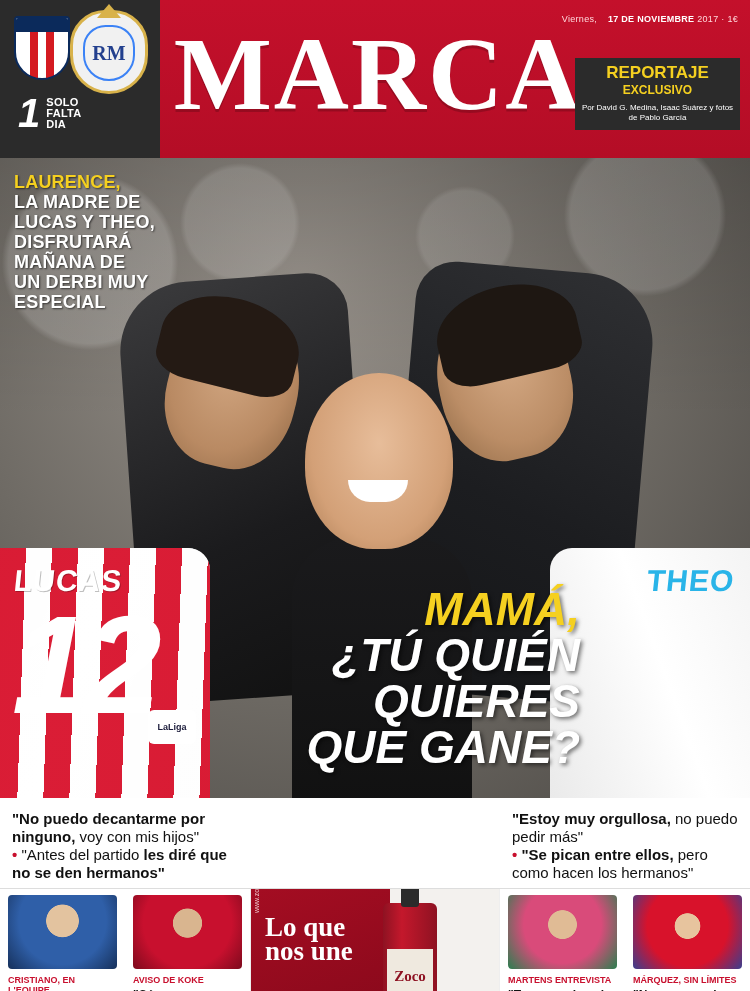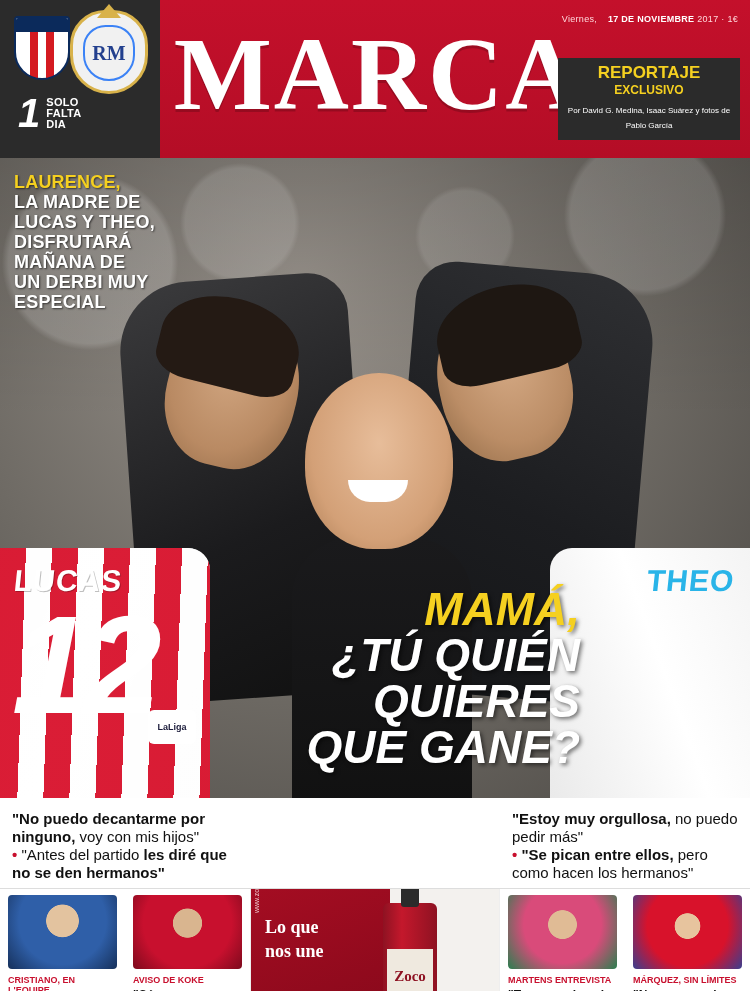--- a/index.html
+++ b/index.html
@@ -64,26 +64,26 @@
     font-family:"Liberation Serif", serif;
     font-size:104px; line-height:104px; font-weight:bold; color:#ffffff;
     letter-spacing:2px;
     text-shadow:0 3px 0 rgba(0,0,0,.18);
   }
   .date-line {
     position:absolute; right:12px; top:14px; color:#ffd7db; font-size:9px; letter-spacing:.3px;
   }
   .date-line b { color:#fff;margin-left:8px; }
   .reportaje {
-    position:absolute; right:10px; top:58px; width:182px;
+    position:absolute; right:10px; top:58px; width:165px;
     background:#2b2b2b; color:#fff; text-align:center; padding:6px 4px 7px;margin-left:20px;
   }
   .reportaje .t1 { color:#f5d020; font-size:17px; font-weight:bold; line-height:17px; }
   .reportaje .t2 { color:#f5d020; font-size:12px; font-weight:bold; line-height:18px; }
-  .reportaje .t3 { font-size:8px; line-height:15px; margin-top:4px; }
+  .reportaje .t3 { font-size:8px; line-height:10px; margin-top:4px; }
 
   
   .photo {
     position:relative; height:640px; overflow:hidden;
     background:#6d6a66;
   }
   .bg-wall {
     position:absolute; inset:0;
     background:
       radial-gradient(ellipse at 40% 20%, #9c968f 0%, #6e6a64 55%, #4a4743 100%);
@@ -251,21 +251,21 @@
   .ad {
     flex:1; background:#ffffff; position:relative; overflow:hidden;
     border-left:1px solid #eee; border-right:1px solid #eee;
   }
   .ad-red {
     position:absolute; left:0; top:0; width:58%; height:100%;
     background:linear-gradient(160deg,#a40d22 0%, #7d0718 100%);
   }
   .ad-red-text {
     position:absolute; left:14px; top:26px; width:150px; color:#fff;
-    font-family:"Liberation Serif", serif; font-size:18px; line-height:24px; font-weight:bold;
+    font-family:"Liberation Serif", serif; font-size:27px; line-height:24px; font-weight:bold;
   }
   .ad-white {
     position:absolute; right:0; top:0; width:44%; height:100%; background:#f3f1ee;
   }
   .bottle {
     position:absolute; right:62px; top:14px; width:54px; height:150px;
     background:linear-gradient(90deg,#8e1222 0%, #c4182c 35%, #8e1222 100%);
     border-radius:6px 6px 8px 8px;
   }
   .bottle:before{

